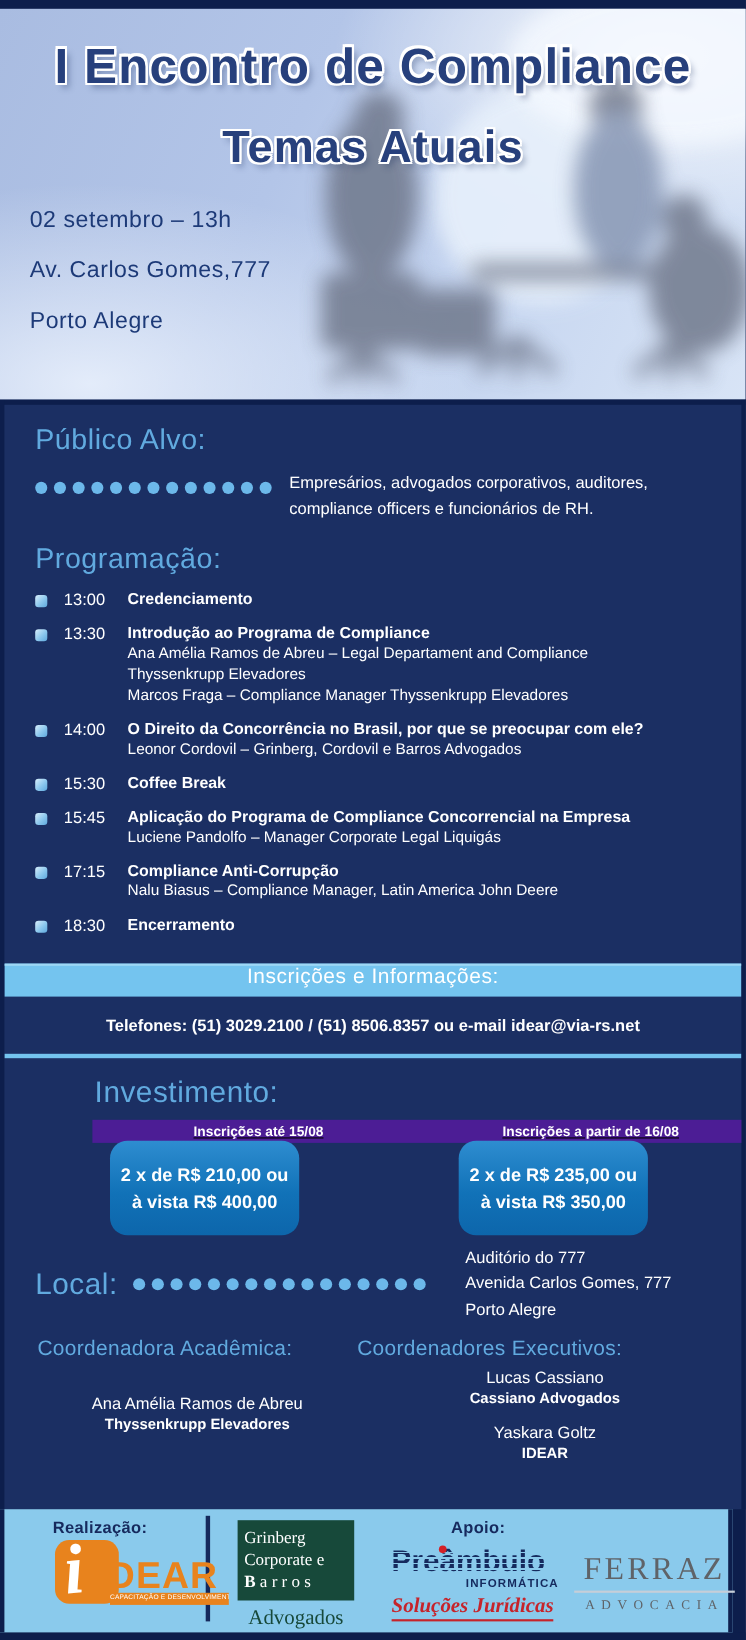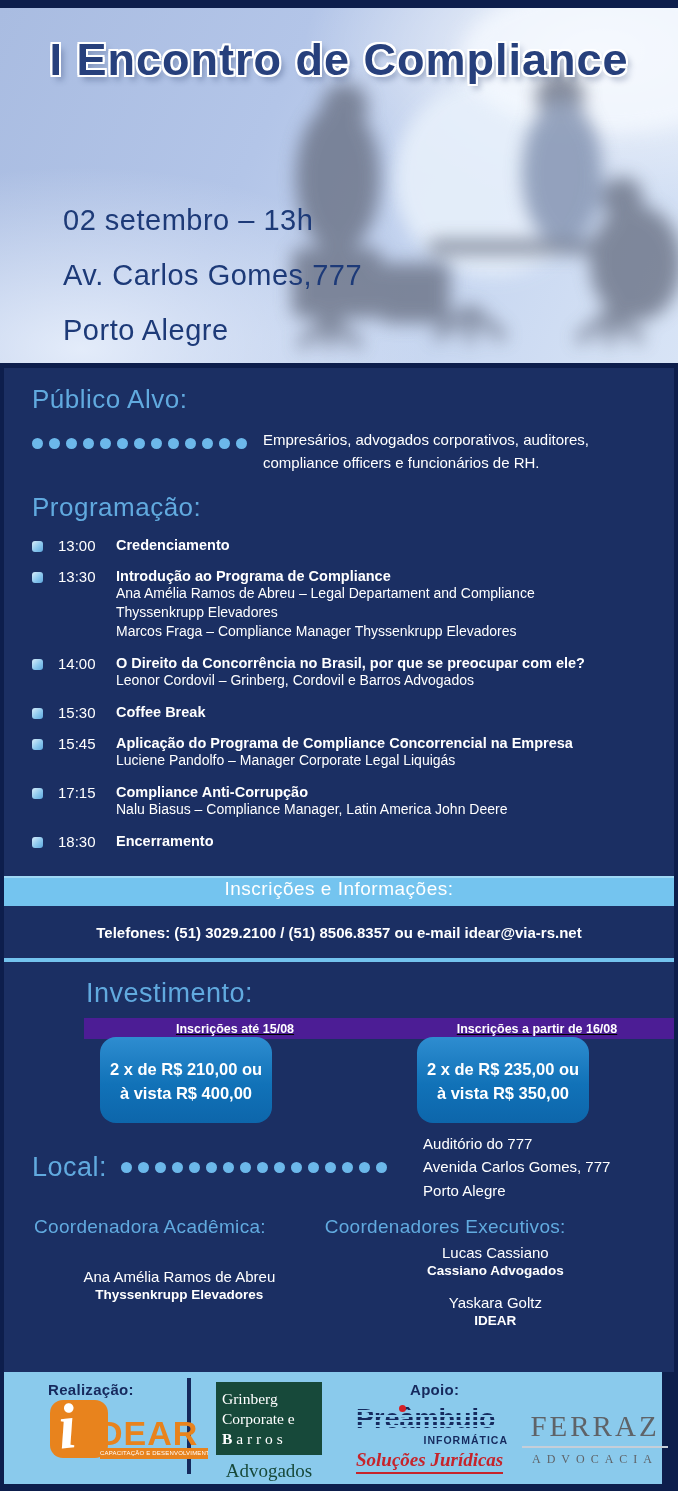--- a/index.html
+++ b/index.html
@@ -23,21 +23,21 @@
       linear-gradient(115deg,#a9bce1 0%,#b3c5e8 38%,#c9d8f1 72%,#d8e4f6 100%);
   }
   .hero svg{ position:absolute; inset:0; }
   .hero-title{ position:relative; text-align:center; color:#27407c; font-weight:bold;
     text-shadow:-2px -2px 0 #fff,2px -2px 0 #fff,-2px 2px 0 #fff,2px 2px 0 #fff,
       0 -2px 0 #fff,0 2px 0 #fff,-2px 0 0 #fff,2px 0 0 #fff, 4px 5px 6px rgba(25,45,95,.35);
     letter-spacing:1px;
   }
   .hero-title.l1{ padding-top:26px; font-size:45px; }
   .hero-title.l2{ padding-top:24px; font-size:41px; }
-  .hero-info{ position:absolute; left:27px; top:196px; color:#1d3a78; font-size:29px; letter-spacing:.5px;margin-left:36px; }
+  .hero-info{ position:absolute; left:27px; top:180px; color:#1d3a78; font-size:21px; letter-spacing:.5px; }
   .hero-info div{ margin-bottom:22px; }
 
   
   .content{
     width:678px; height:1009px; overflow:hidden;
     background:#1b2f63;
     border-left:4px solid #0d1e4c; border-right:4px solid #0d1e4c; border-top:5px solid #0d1e4c;
   }
   h2.sec{ color:#61aadf; font-weight:normal; font-size:26px; letter-spacing:.5px; }
   .pad{ padding-left:28px; padding-right:28px; }
@@ -152,20 +152,21 @@
         <ellipse cx="636" cy="255" rx="46" ry="58"></ellipse>
         <rect x="428" y="232" width="215" height="14" rx="7"></rect>
         <rect x="292" y="240" width="90" height="70" rx="10"></rect>
         <rect x="380" y="255" width="70" height="60" rx="8"></rect>
         <path d="M330 310 l-30 28 M330 310 l30 28 M330 310 l0 30" stroke="#6b7285" stroke-width="10" fill="none"></path>
         <path d="M470 300 l-34 30 M470 300 l34 30 M470 300 l0 34" stroke="#6b7285" stroke-width="10" fill="none"></path>
         <path d="M610 305 l-32 28 M610 305 l32 28 M610 305 l0 32" stroke="#6b7285" stroke-width="10" fill="none"></path>
       </g>
     </svg>
     <div class="hero-title l1">I Encontro de Compliance</div>
+    <div class="hero-title l2">Temas Atuais</div>
     <div class="hero-info">
       <div>02 setembro – 13h</div>
       <div>Av. Carlos Gomes,777</div>
       <div>Porto Alegre</div>
     </div>
   </div>
 
   <div class="content">
 
     <div class="pa pad">

